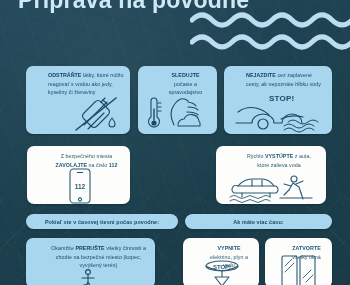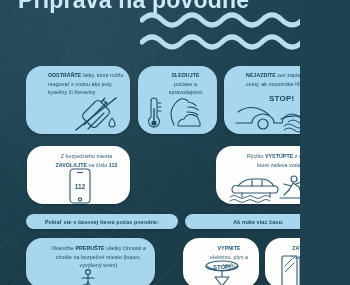--- a/index.html
+++ b/index.html
@@ -7,21 +7,21 @@
   body {
     width: 350px;
     height: 285px;
     overflow: hidden;
     font-family: "Liberation Sans", sans-serif;
     background: #1e4250;
   }
 
   #poster {
     position: relative;
-    width: 300px;
+    width: 350px;
     height: 285px;
     background:
       radial-gradient(ellipse at 30% 20%, rgba(255,255,255,0.045) 0%, rgba(255,255,255,0) 55%),
       linear-gradient(160deg, #22485a 0%, #1d414f 45%, #1a3a47 100%);
     overflow: hidden;
   }
 
   
   #poster::before {
     content: "";
@@ -68,21 +68,21 @@
     top: 8px;
     right: 0px;
     width: 160px;
     height: 48px;
     z-index: 3;
   }
 
   
   .card {
     position: absolute;
-    border-radius: 16px;
+    border-radius: 7px;
     padding: 5px 6px 4px 22px;
     z-index: 2;
   }
   .card-blue {
     background: #a9d6ef;
     color: #1b4a66;
     box-shadow: 0 1px 2px rgba(0,0,0,0.25);
   }
   .card-white {
     background: #fdfdfb;

